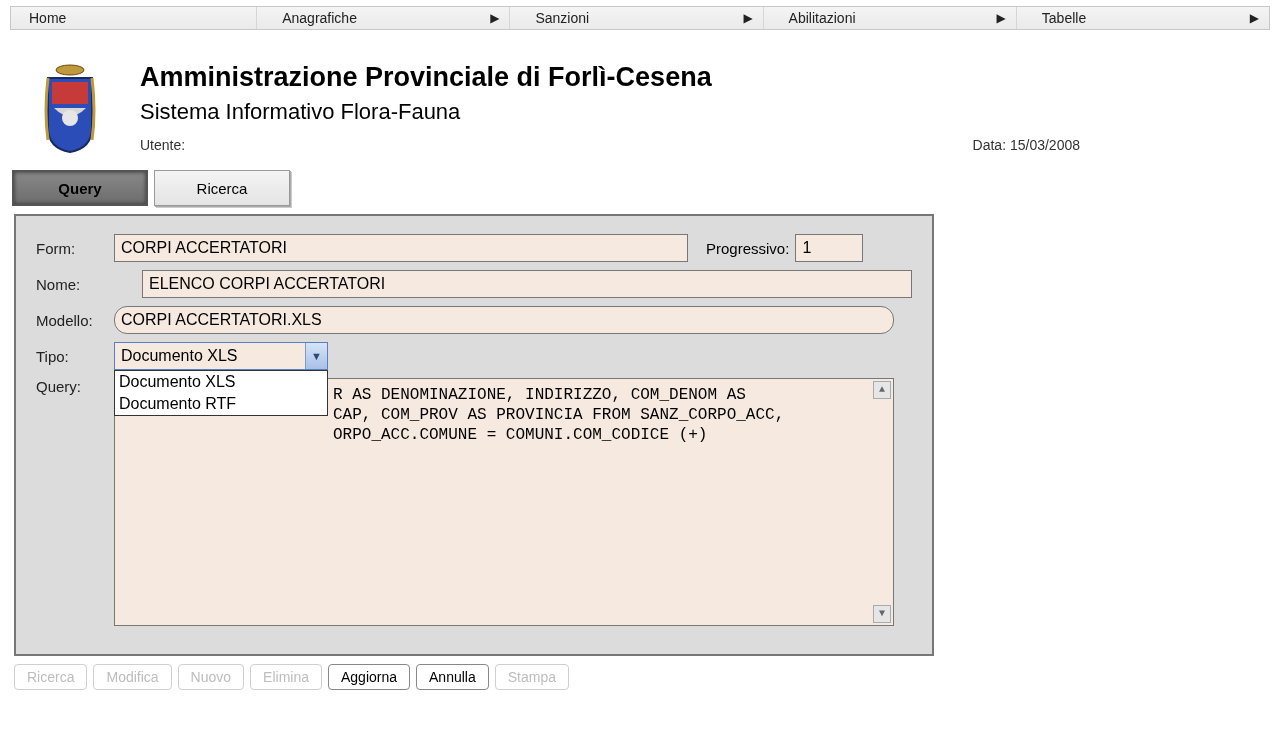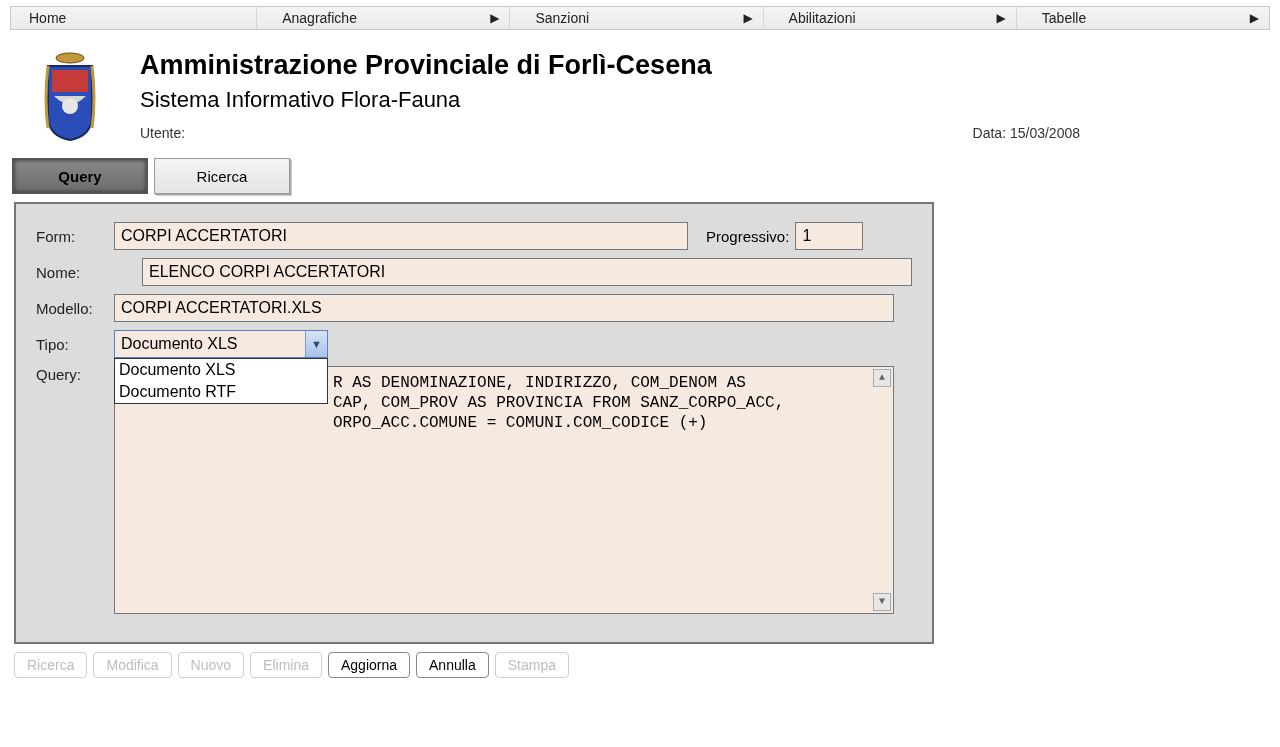--- a/index.html
+++ b/index.html
@@ -33,20 +33,21 @@
   .menuitem:last-child { border-right: none; }
   .menuitem .arrow {
     position: absolute;
     right: 10px;
     font-size: 12px;
     color: #222;
   }
   .header-area {
     display: flex;
     padding: 12px 20px 10px 20px;
+    margin-top: 12px;
   }
   .crest {
     width: 100px;
     display: flex;
     justify-content: center;
     align-items: flex-start;
   }
   .crest svg { margin-top: 8px; }
   .header-text { flex: 1; padding-left: 20px; }
   .header-title {
@@ -110,21 +111,21 @@
   .text-input {
     background: #f6e9df;
     border: 1px solid #777;
     height: 28px;
     padding: 2px 6px;
     font-size: 16px;
     font-family: Arial, sans-serif;
   }
   .text-input.form-field { width: 574px; }
   .text-input.wide  { width: 780px; margin-left: 29px; }
-  .text-input.wide2 { width: 780px; }
+  .text-input.wide2 { width: 780px; border-radius: 13px; }
   .text-input.small { width: 68px; }
   .prog-label {
     margin-left: 18px;
     margin-right: 6px;
     font-size: 15px;
   }
   .select-box {
     position: relative;
     width: 214px;
   }

